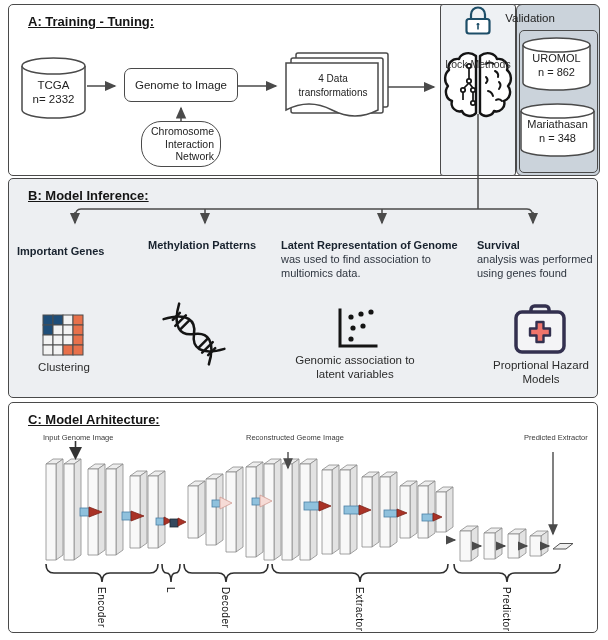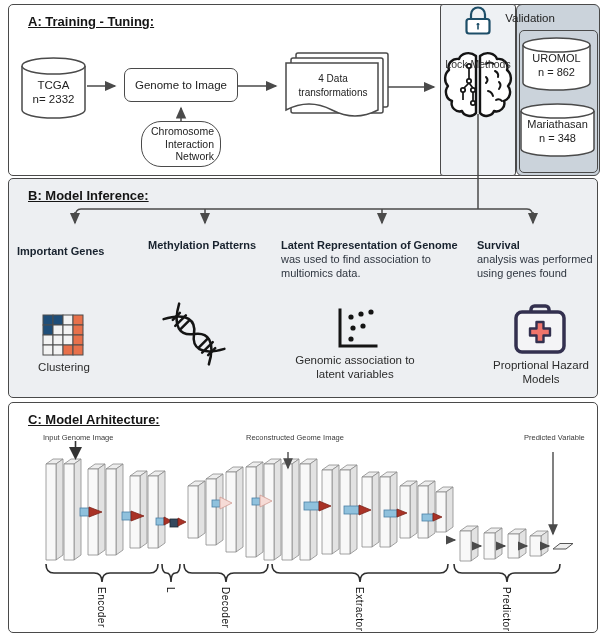--- a/index.html
+++ b/index.html
@@ -381,19 +381,19 @@
   <div class="f-body">analysis was performed using genes found</div>
 </div>
 
 <div class="caption" style="left:23px;top:360px;width:82px;">Clustering</div>
 <div class="caption" style="left:290px;top:353px;width:130px;">Genomic association to latent variables</div>
 <div class="caption" style="left:482px;top:358px;width:118px;">Proprtional Hazard Models</div>
 
 <div class="txt sec-title" style="left:28px;top:412px;">C: Model Arhitecture:</div>
 <div class="c-label" style="left:43px;top:433px;">Input Genome Image</div>
 <div class="c-label" style="left:246px;top:433px;">Reconstructed Geome Image</div>
-<div class="c-label" style="left:524px;top:433px;">Predicted Variable</div>
+<div class="c-label" style="left:524px;top:433px;">Predicted Extractor</div>
 
 <div class="stage-label" style="left:96px;top:587px;">Encoder</div>
 <div class="stage-label" style="left:165px;top:587px;">L</div>
 <div class="stage-label" style="left:220px;top:587px;">Decoder</div>
 <div class="stage-label" style="left:354px;top:587px;">Extractor</div>
 <div class="stage-label" style="left:501px;top:587px;">Predictor</div>
 
 </body></html>

